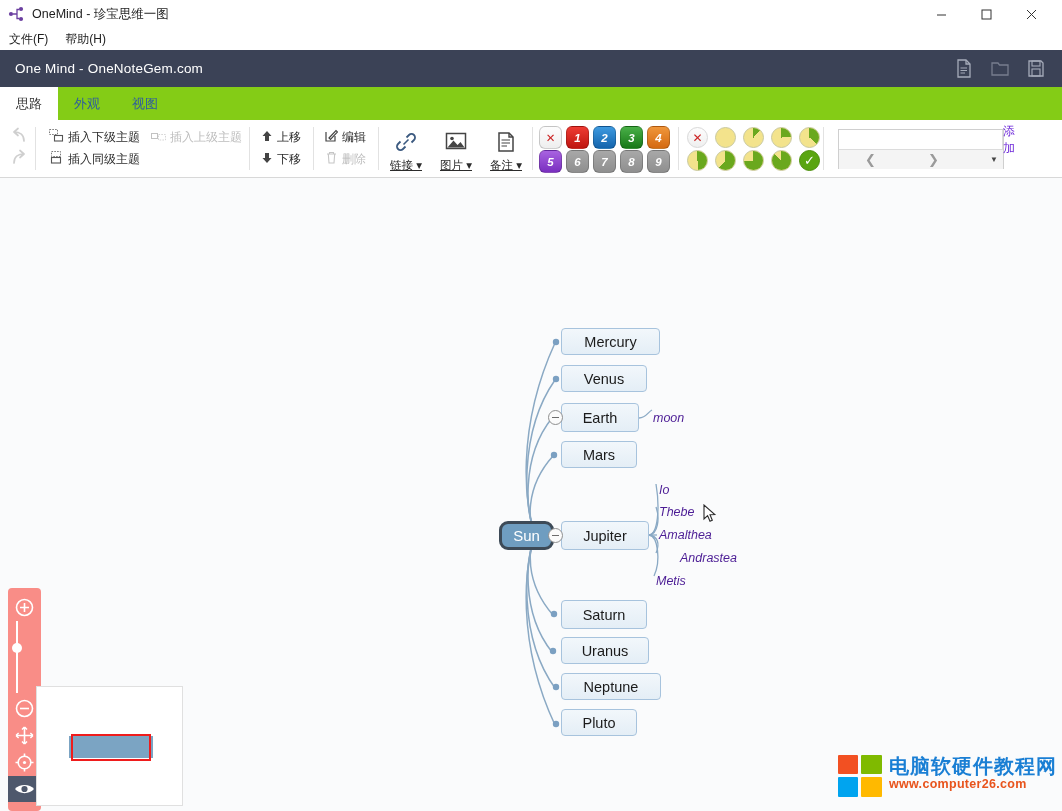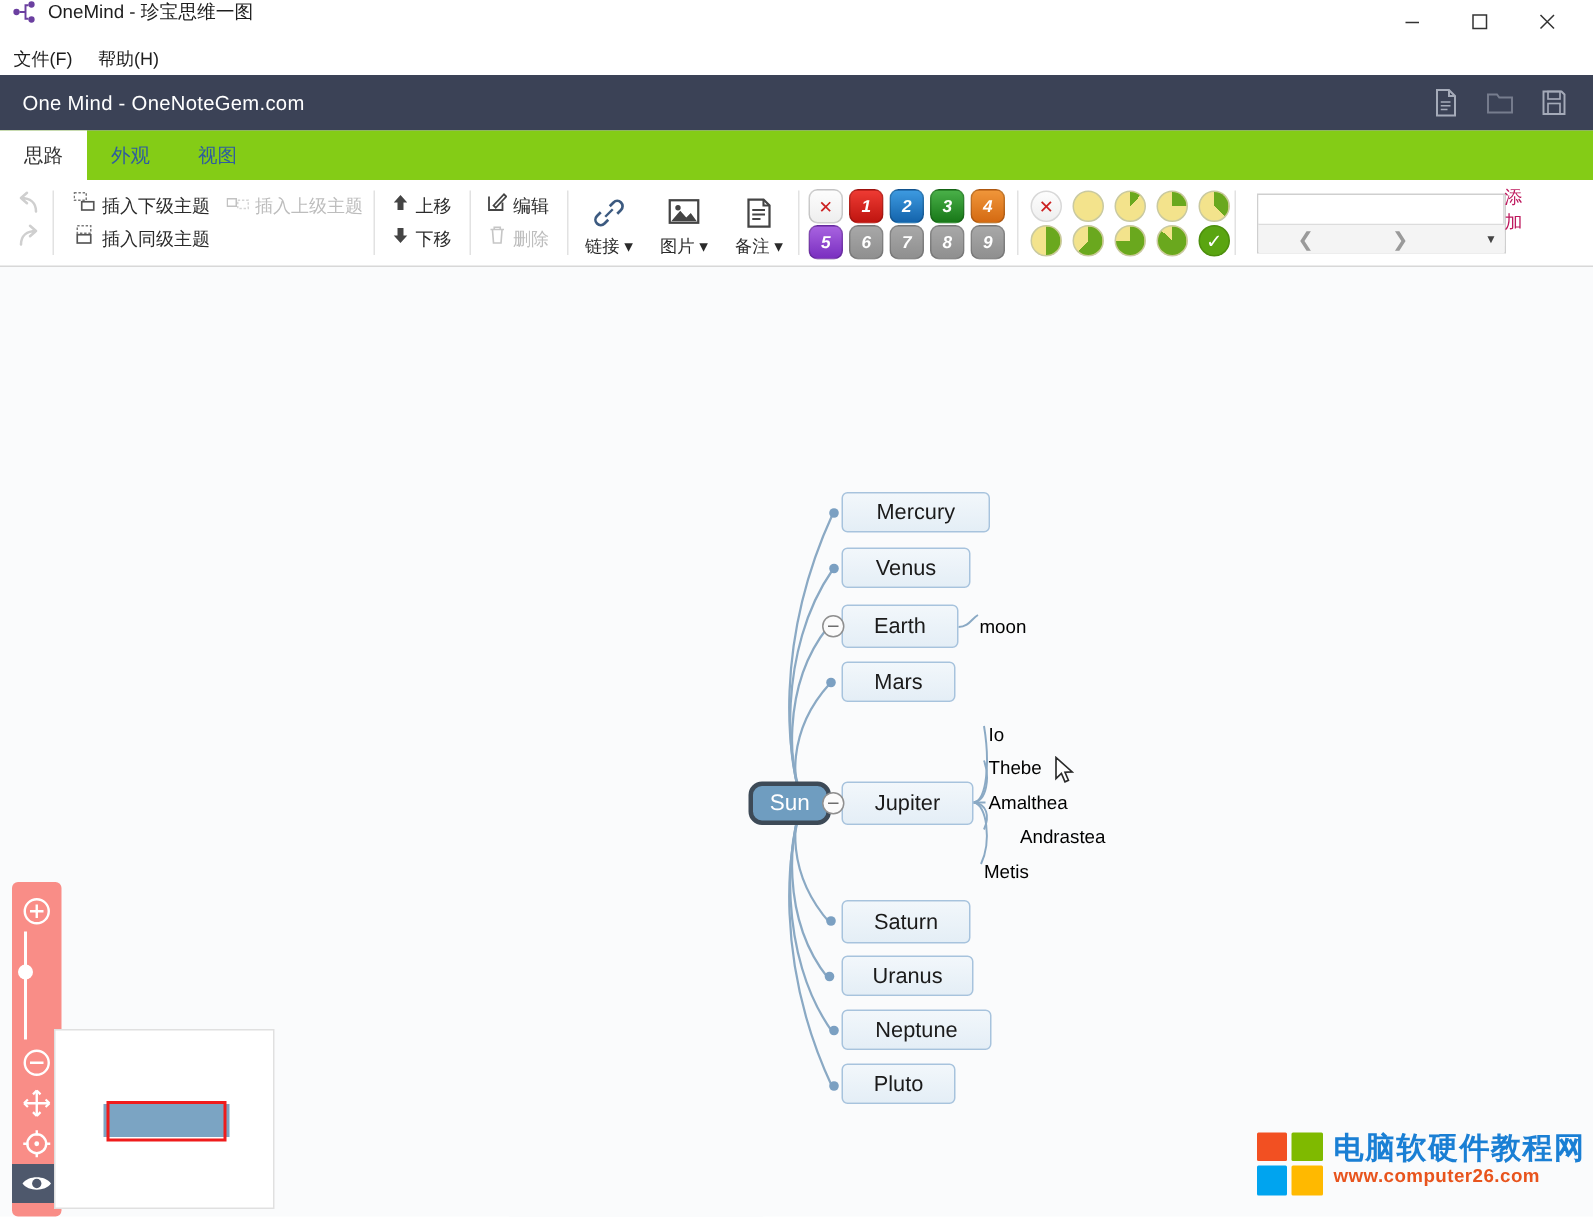--- a/index.html
+++ b/index.html
@@ -7,21 +7,21 @@
     width: 1062px; height: 811px;
     font-family: "Liberation Sans", "DejaVu Sans", sans-serif;
     background: #ffffff;
     overflow: hidden;
   }
 
   
   .titlebar {
     position: absolute; left: 0; top: 0; width: 1054px; height: 28px;
     background: #ffffff;
-    display: flex; 
+    display: flex; align-items: center;
   }
   .app-icon { margin-left: 8px; width: 18px; height: 16px; position: relative; }
   .app-title {
     font-size: 12.5px; color: #1d1d1d; margin-left: 6px;
     white-space: nowrap;
   }
   .wincontrols { position: absolute; right: 0; top: 0; height: 28px; display: flex; }
   .wincontrol {
     width: 45px; height: 28px; display: flex; align-items: center; justify-content: center;
     color: #333; font-size: 12px;
@@ -77,21 +77,21 @@
 
   .cmd {
     position: absolute; display: inline-flex; align-items: center; gap: 4px;
     height: 22px; padding: 0 3px; white-space: nowrap;
   }
 
   .bigcmd {
     position: absolute; width: 52px; text-align: center;
   }
   .bigcmd .glyph { height: 26px; display: flex; align-items: center; justify-content: center; }
-  .bigcmd .cap { font-size: 11.5px; color: #2b2b2b; margin-top: 1px; white-space: nowrap; }
+  .bigcmd .cap { font-size: 11.5px; color: #2b2b2b; margin-top: 1px; white-space: nowrap; text-decoration: underline; }
 
   
   .badge-grid { position: absolute; display: grid; grid-template-columns: repeat(5, 26px); gap: 1px; }
   .badge {
     width: 23px; height: 23px; border-radius: 6px;
     display: flex; align-items: center; justify-content: center;
     font-size: 11.5px; font-weight: bold; font-style: italic; color: #fff;
     border: 1px solid rgba(0,0,0,.18);
   }
   .badge.grey { background: linear-gradient(#a8a8a8,#8f8f8f); }
@@ -114,21 +114,21 @@
   .pie.done { background: #5aa511; border-color: #4d8f0d; display:flex;align-items:center;justify-content:center;color:#fff;font-size:13px;}
 
   
   .searchbox {
     position: absolute; top: 9px; width: 166px; height: 40px;
     border: 1px solid #cfcfcf; background: #fff;
   }
   .sb-row1 { height: 20px; display: flex; border-bottom: 1px solid #dcdcdc; }
   .sb-input { flex: 1; border: none; outline: none; font-size: 12px; padding: 0 4px; background: #fff;}
   .sb-add { width: 33px; display: flex; align-items: center; justify-content: center;
-            font-size: 12px; color: #be185d; border-left: 1px solid #dcdcdc; }
+            font-size: 12px; color: #6d28d9; border-left: 1px solid #dcdcdc; }
   .sb-row2 { height: 19px; display: flex; background: #f4f4f4; align-items: center; }
   .sb-prev, .sb-next { flex: 1; display: flex; align-items: center; justify-content: center; color: #9a9a9a; font-size: 13px; }
   .sb-drop { width: 18px; display: flex; align-items: center; justify-content: center;
              color: #444; font-size: 8px; background: #f4f4f4; }
   .sb-blank { width: 20px; background: #ededed; }
 
   
   .canvas {
     position: absolute; left: 0; top: 178px; width: 1062px; height: 633px;
     background: #fafbfc; overflow: hidden;
@@ -142,21 +142,21 @@
     border-radius: 4px;
     font-size: 14.5px; color: #1b1b1b;
     display: flex; align-items: center; justify-content: center;
     white-space: nowrap;
   }
   .node.root {
     background: #6f9dc0; border: 3px solid #3d4a57; border-radius: 9px;
     color: #ffffff; font-size: 15px;
   }
   .leaf {
-    position: absolute; font-size: 12.5px; color: #000000; white-space: nowrap;
+    position: absolute; font-size: 12.5px; color: #4c1d95; white-space: nowrap; font-style: italic;
   }
   .toggle {
     position: absolute; width: 15px; height: 15px; border-radius: 50%;
     border: 1px solid #8f8f8f; background: #fbfbfb;
     display: flex; align-items: center; justify-content: center;
   }
   .toggle i { display: block; width: 7px; height: 1.4px; background: #6d6d6d; }
 
   .cursor { position: absolute; width: 14px; height: 20px; }
 

